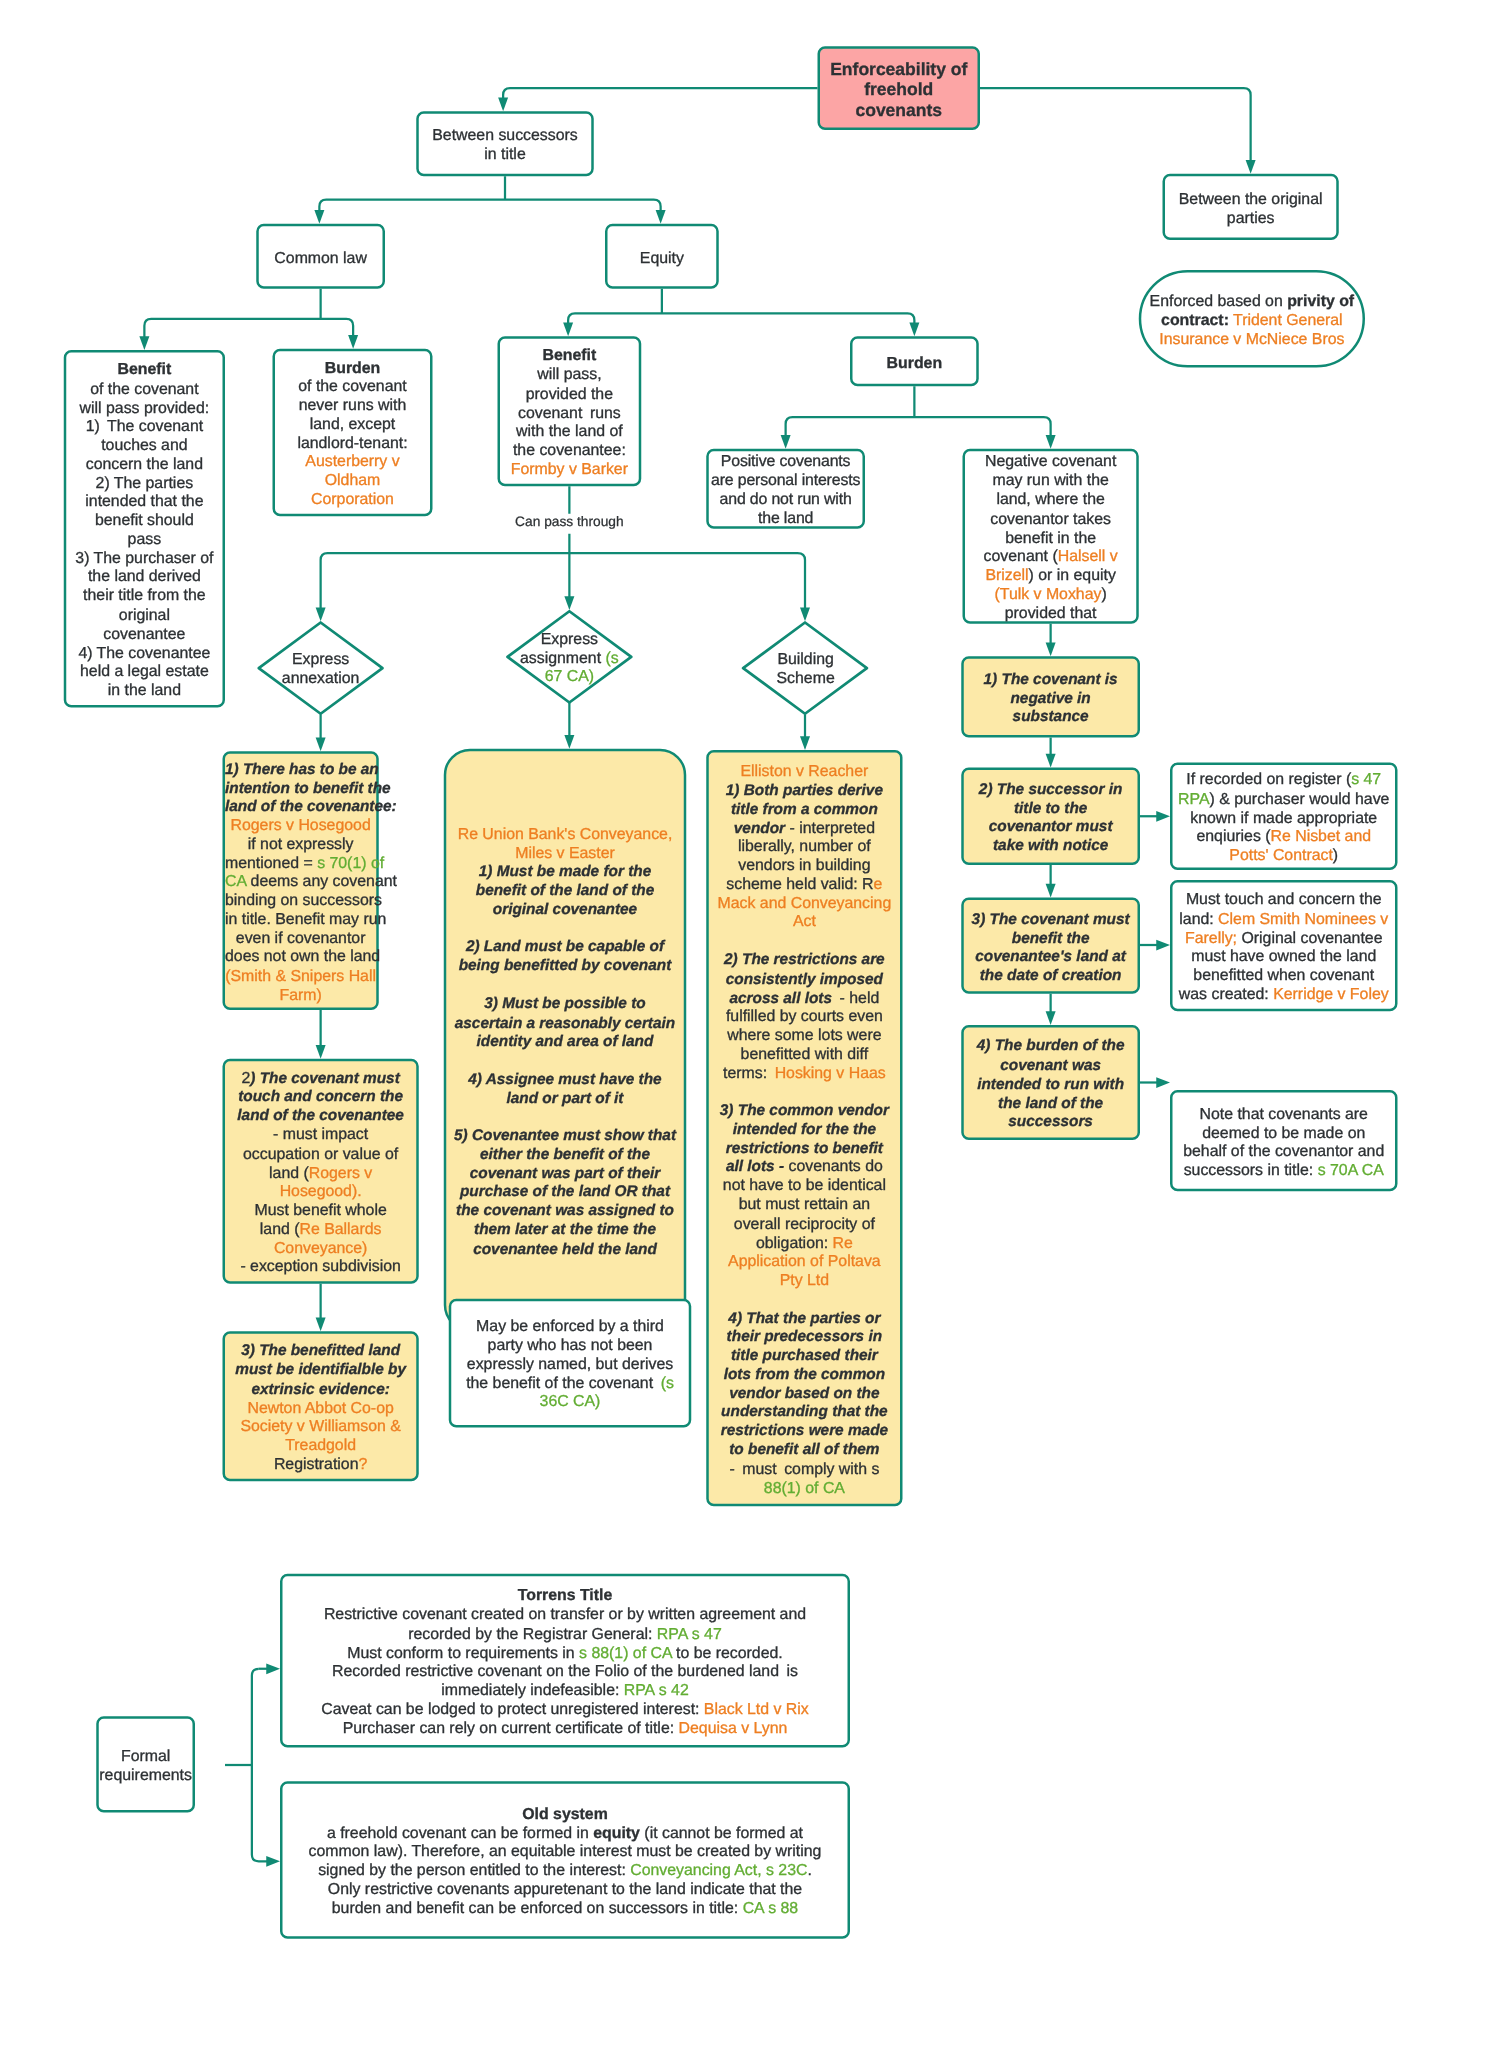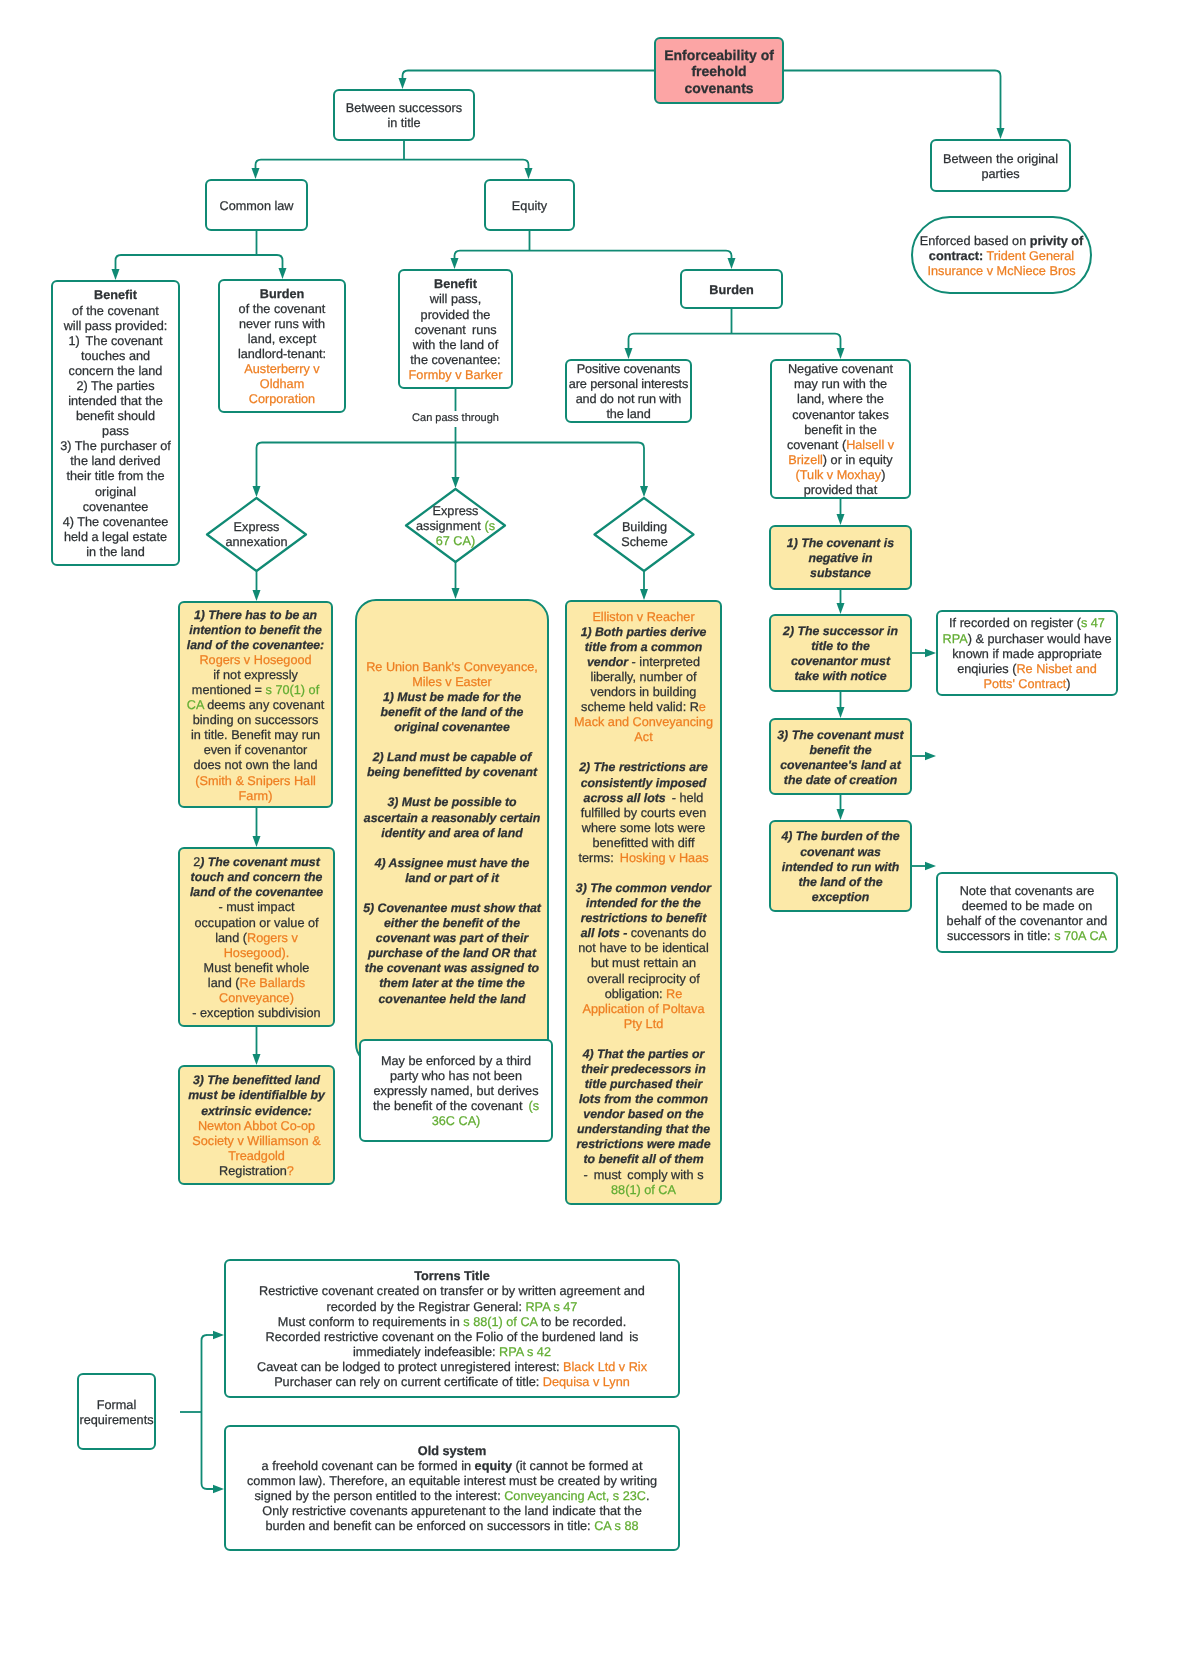--- a/index.html
+++ b/index.html
@@ -166,21 +166,21 @@
   <div class="dmtext" style="left:206px;top:510px;width:101px;height:49px;">
       <span>Express<br>annexation</span>
     </div>
   <div class="dmtext" style="left:405px;top:494px;width:101px;height:64px;">
       <span>Express<br>assignment <span class="gr">(s</span><br><span class="gr">67 CA)</span></span>
     </div>
   <div class="dmtext" style="left:594px;top:510px;width:101px;height:49px;">
       <span>Building<br>Scheme</span>
     </div>
 
-  <div class="node yellow" style="left:178px;top:601px;width:155px;height:207px;">
+  <div class="node yellow" style="left:178px;top:601px;width:125px;height:207px;">
     <div class="t"><i>1) There has to be an</i><br><i>intention to benefit the</i><br><i>land of the covenantee:</i><br><span class="or">Rogers v Hosegood</span><br>if not expressly<br>mentioned = <span class="gr">s 70(1) of</span><br><span class="gr">CA</span> deems any covenant<br>binding on successors<br>in title. Benefit may run<br>even if covenantor<br>does not own the land<br><span class="or">(Smith &amp; Snipers Hall</span><br><span class="or">Farm)</span></div>
   </div>
 
   <div class="node yellow" style="left:178px;top:847px;width:157px;height:180px;">
     <div class="t">2<i>) The covenant must</i><br><i>touch and concern the</i><br><i>land of the covenantee</i><br>- must impact<br>occupation or value of<br>land (<span class="or">Rogers v</span><br><span class="or">Hosegood).</span><br>Must benefit whole<br>land (<span class="or">Re Ballards</span><br><span class="or">Conveyance)</span><br>- exception subdivision</div>
   </div>
 
   <div class="node yellow" style="left:178px;top:1065px;width:157px;height:120px;">
     <div class="t"><i>3) The benefitted land</i><br><i>must be identifialble by</i><br><i>extrinsic evidence:</i><br><span class="or">Newton Abbot Co-op</span><br><span class="or">Society v Williamson &amp;</span><br><span class="or">Treadgold</span><br>Registration<span class="or">?</span></div>
   </div>
@@ -206,23 +206,26 @@
   </div>
 
   <div class="node" style="left:936px;top:610px;width:182px;height:86px;">
     <div class="t">If recorded on register (<span class="gr">s 47</span><br><span class="gr">RPA</span>) &amp; purchaser would have<br>known if made appropriate<br>enqiuries (<span class="or">Re Nisbet and</span><br><span class="or">Potts' Contract</span>)</div>
   </div>
 
   <div class="node yellow" style="left:769px;top:718px;width:143px;height:77px;">
     <div class="t"><i>3) The covenant must</i><br><i>benefit the</i><br><i>covenantee's land at</i><br><i>the date of creation</i></div>
   </div>
 
+  <div class="node" style="left:936px;top:704px;width:182px;height:105px;">
+    <div class="t">Must touch and concern the<br>land: <span class="or">Clem Smith Nominees v</span><br><span class="or">Farelly;</span> Original covenantee<br>must have owned the land<br>benefitted when covenant<br>was created: <span class="or">Kerridge v Foley</span></div>
+  </div>
 
   <div class="node yellow" style="left:769px;top:820px;width:143px;height:92px;">
-    <div class="t"><i>4) The burden of the</i><br><i>covenant was</i><br><i>intended to run with</i><br><i>the land of the</i><br><i>exception</i></div>
+    <div class="t"><i>4) The burden of the</i><br><i>covenant was</i><br><i>intended to run with</i><br><i>the land of the</i><br><i>successors</i></div>
   </div>
 
   <div class="node" style="left:936px;top:872px;width:182px;height:81px;">
     <div class="t">Note that covenants are<br>deemed to be made on<br>behalf of the covenantor and<br>successors in title: <span class="gr">s 70A CA</span></div>
   </div>
 
   <div class="node" style="left:77px;top:1373px;width:79px;height:77px;">
     <div class="t">Formal<br>requirements</div>
   </div>
 

